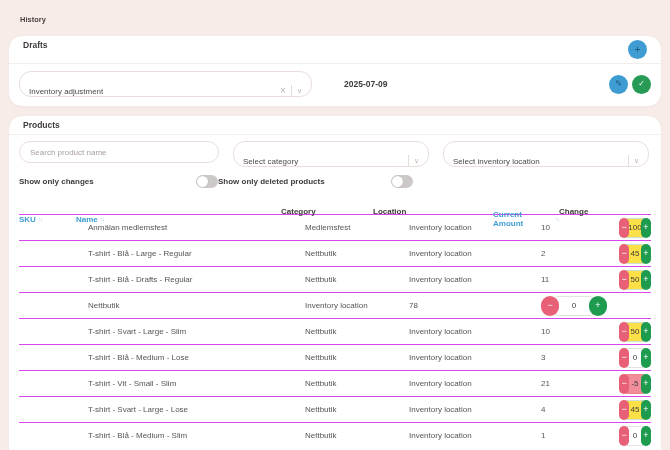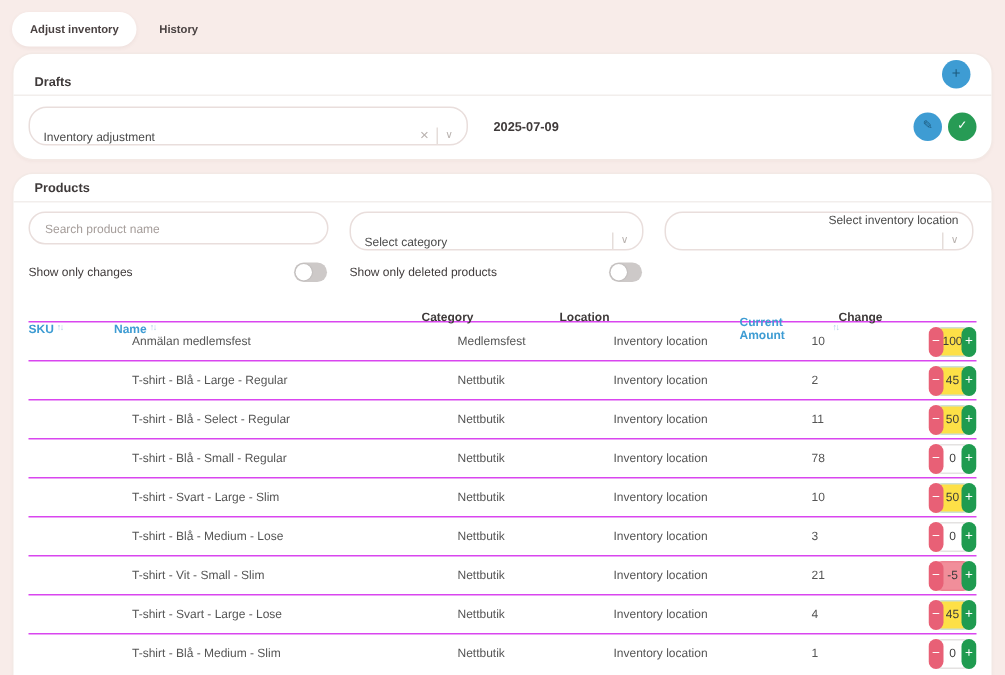--- a/index.html
+++ b/index.html
@@ -16,21 +16,21 @@
   .tab {
     font-size: 7.5px; font-weight: bold; color: #4a4242;
     padding: 7px 12px; border-radius: 14px; cursor: pointer; white-space: nowrap;
   }
   .tab.active { background: #ffffff; box-shadow: 0 1px 3px rgba(100,60,50,0.07); }
   
   .card {
     background: #ffffff; border-radius: 14px; margin: 0 8px;
     border: 1px solid #f3e9e5; box-shadow: 0 1px 2px rgba(120,80,70,0.04);
   }
-  .card-head { display: flex; align-items: flex-end; justify-content: space-between; padding: 4px 14px; }
+  .card-head { display: flex; align-items: flex-start; justify-content: space-between; padding: 4px 14px; }
   .card-title { font-size: 8.5px; font-weight: bold; color: #3f3a3a; }
   .card-divider { height: 1px; background: #f2eeec; }
   .circle-btn {
     width: 19px; height: 19px; border-radius: 50%; border: none; padding: 0;
     display: flex; align-items: center; justify-content: center; cursor: pointer;
     font-family: inherit;
   }
   .circle-btn.blue  { background: #3e9cd3; color: #1c5a7d; }
   .circle-btn.green { background: #279b55; color: #ffffff; }
   .circle-btn .glyph { font-size: 10px; line-height: 1; }
@@ -40,38 +40,38 @@
   .pill {
     border: 1px solid #e9dedc; border-radius: 12px; height: 26px;
     display: flex; align-items: flex-end;
   }
   .select { justify-content: space-between; padding: 0 9px; font-size: 8px; color: #4a4a4a; cursor: pointer; }
   .draft-select { width: 293px; }
   .select-controls { display: flex; align-items: center; gap: 5px; color: #b9b2af; }
   .vbar { width: 1px; height: 11px; background: #e5ddda; }
   .clear-glyph { font-size: 10px; line-height: 1; cursor: pointer; }
   .chev-glyph { font-size: 7px; line-height: 1; }
-  .draft-date { font-size: 8.5px; font-weight: bold; color: #3f3a3a; margin-left: 17px; }
+  .draft-date { font-size: 8.5px; font-weight: bold; color: #3f3a3a; margin-left: 32px; }
   .drafts-actions { margin-left: auto; display: flex; gap: 4px; }
   
   .products { margin-top: 8px; height: 400px; }
   .filters { display: flex; gap: 14px; padding: 6px 10px 4px; }
   .search-input {
     width: 200px; height: 22px; border: 1px solid #e9dedc; border-radius: 12px;
     padding: 0 10px; font-size: 8px; color: #4a4a4a; outline: none; font-family: inherit;
   }
   .search-input::placeholder { color: #a59d9a; }
   .filter-select.cat { width: 196px; }
-  .filter-select.loc { width: 206px; flex-direction: column; }
+  .filter-select.loc { width: 206px; }
   
   .toggle-row { display: flex; align-items: center; padding: 4px 10px 6px; }
   .toggle-group { display: flex; align-items: center; }
   .toggle-group.g1 { width: 199px; }
-  .toggle-group.g2 { width: 195px; margin-left: 15px; }
-  .toggle-label { flex: 1; font-size: 8px; font-weight: normal; color: #3f3a3a; }
+  .toggle-group.g2 { width: 195px; }
+  .toggle-label { flex: 1; font-size: 8px; font-weight: bold; color: #3f3a3a; }
   .toggle {
     width: 22px; height: 13px; border-radius: 7px; background: #cdc9c8;
     position: relative; cursor: pointer; flex-shrink: 0;
   }
   .knob {
     width: 11px; height: 11px; border-radius: 50%; background: #ffffff;
     position: absolute; top: 1px; left: 1px; box-shadow: 0 0 1px rgba(0,0,0,0.25);
   }
   
   .table { padding: 0 10px; }
@@ -97,21 +97,20 @@
     font-size: 8px; color: #3c3c3c;
   }
   .step-value.positive { background: #fde047; border: 1px solid #cde0d5; }
   .step-value.zero     { background: #ffffff; border: 1px solid #e4e2e1; }
   .step-value.negative { background: #f18e9a; border: 1px solid #ee8090; }
 </style>
 </head>
 <body>
 
 <div class="tabbar">
-    <div class="tab active">Adjust inventory</div>
     <div class="tab">History</div>
   </div>
 
 <section class="card">
   <div class="card-head">
     <span class="card-title">Drafts</span>
     <button class="circle-btn blue">
       <span class="glyph">+</span>
     </button>
   </div>
@@ -224,35 +223,34 @@
           <div class="td">
             <div class="stepper">
               <button class="step-btn minus">−</button>
               <div class="step-value positive">45</div>
               <button class="step-btn plus">+</button>
             </div>
           </div>
         </div>
         <div class="trow">
           <div class="td"></div>
-          <div class="td">T-shirt - Blå - Select - Regular</div>
+          <div class="td">T-shirt - Blå - Drafts - Regular</div>
           <div class="td">Nettbutik</div>
           <div class="td">Inventory location</div>
           <div class="td">11</div>
           <div class="td">
             <div class="stepper">
               <button class="step-btn minus">−</button>
               <div class="step-value positive">50</div>
               <button class="step-btn plus">+</button>
             </div>
           </div>
         </div>
         <div class="trow">
           <div class="td"></div>
-          <div class="td">T-shirt - Blå - Small - Regular</div>
           <div class="td">Nettbutik</div>
           <div class="td">Inventory location</div>
           <div class="td">78</div>
           <div class="td">
             <div class="stepper">
               <button class="step-btn minus">−</button>
               <div class="step-value zero">0</div>
               <button class="step-btn plus">+</button>
             </div>
           </div>

